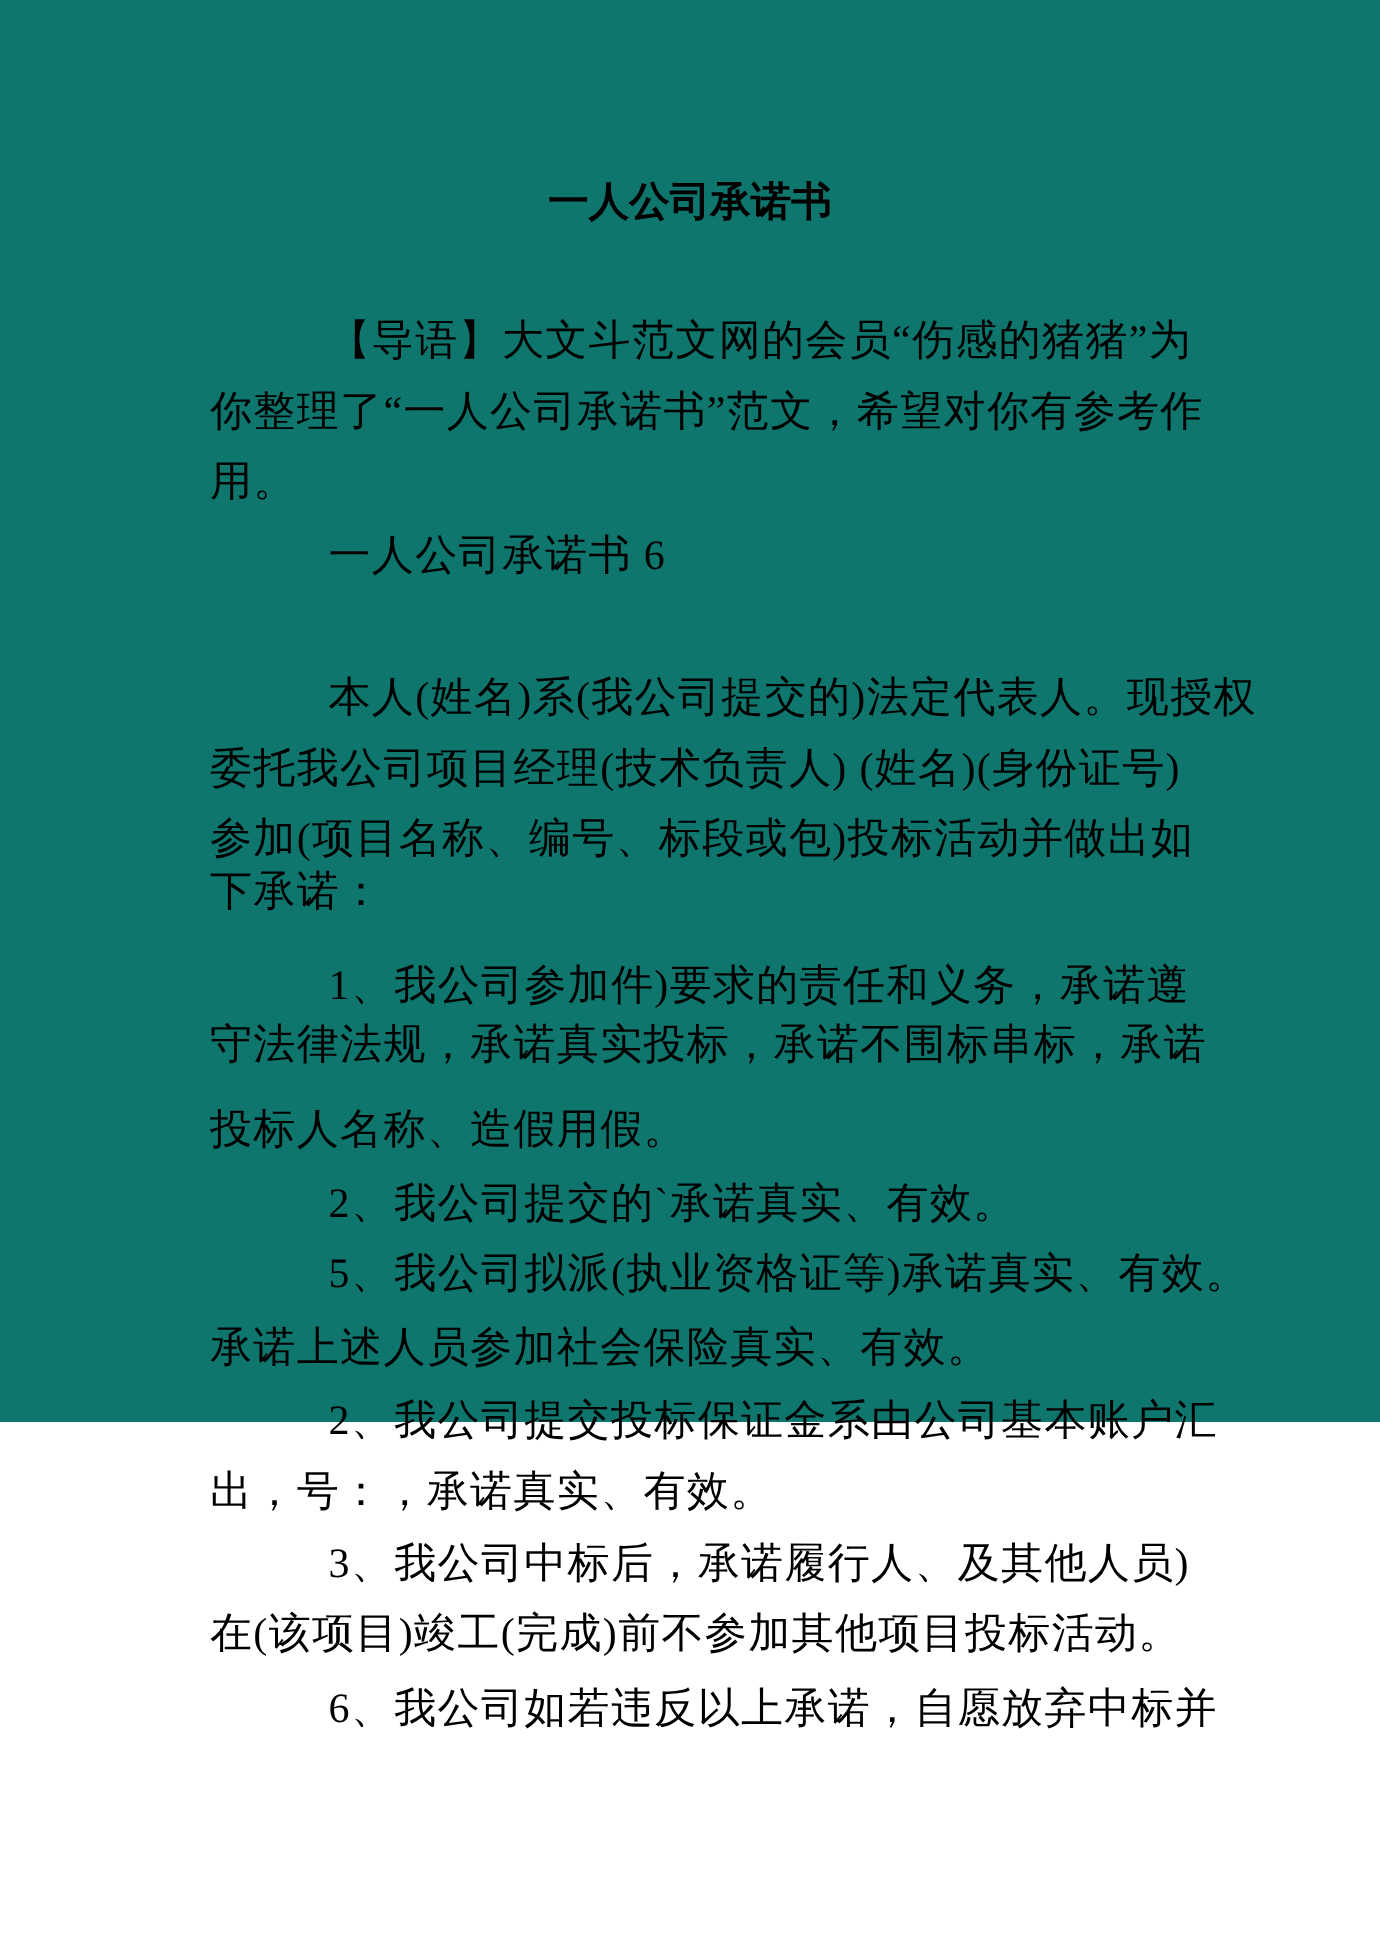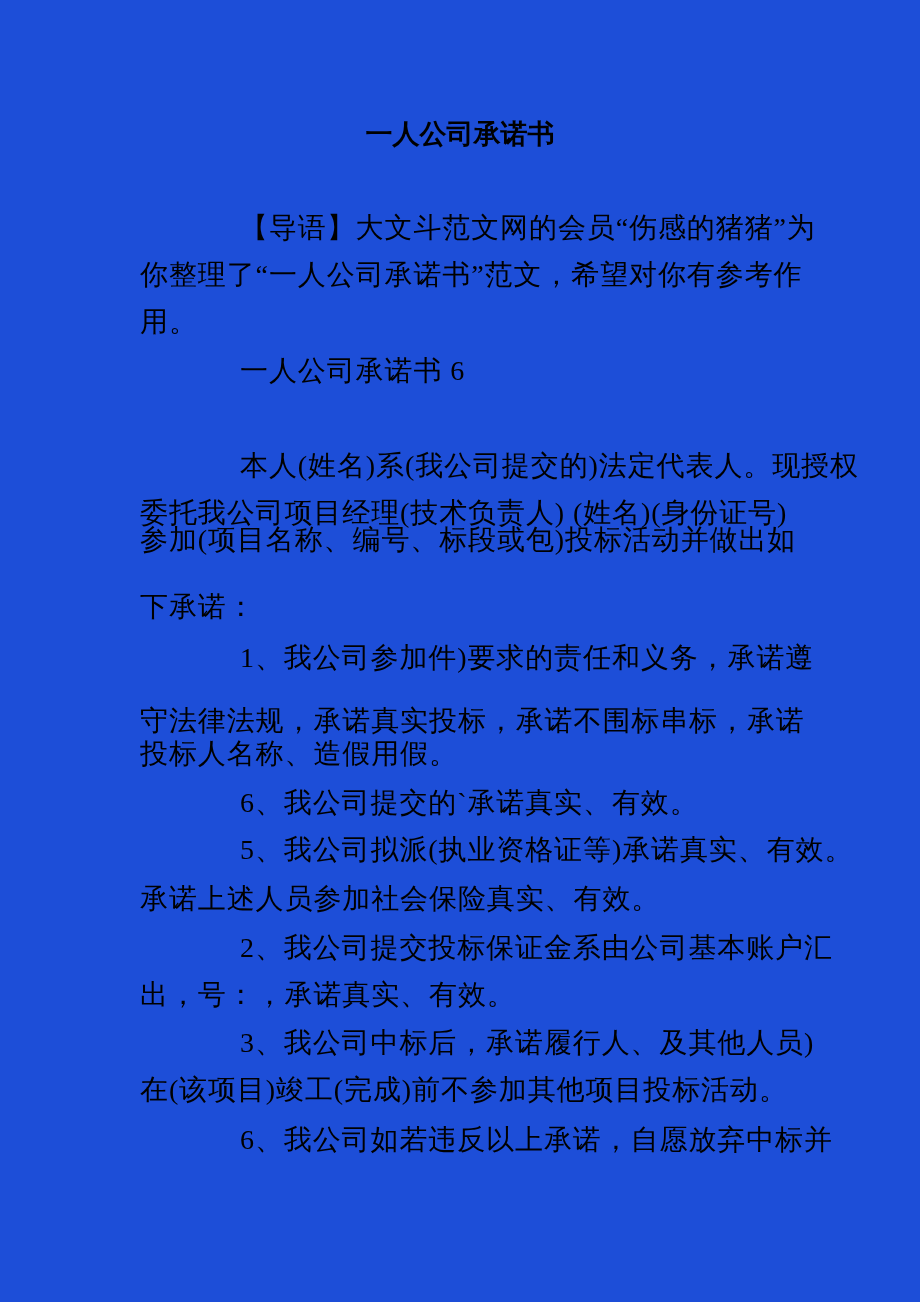--- a/index.html
+++ b/index.html
@@ -1,44 +1,44 @@
 <!DOCTYPE html>
 <html><head>
 <meta charset="utf-8">
 <style>
   html, body { margin:0; padding:0; background:#ffffff; }
   body { width:920px; height:1302px; overflow:hidden; position:relative;
          font-family:"Liberation Serif","DejaVu Serif",serif; color:#000; }
-  .page { position:absolute; left:0; top:0; width:920px; height:1302px; background:#1d4ed8; }
+  .page { position:absolute; left:0; top:0; width:920px; height:948px; background:#0f766e; }
   .title { position:absolute; top:116px; left:0; width:920px; text-align:center;
            font-size:27px; font-weight:bold; letter-spacing:0px; line-height:36px; }
   .body { position:absolute; left:140px; top:210px; width:642px; }
   .line { position:absolute; left:0; white-space:nowrap; font-size:28px; line-height:36px;
           letter-spacing:0.9px; }
-  .indent { left:100px; }
+  .indent { left:79px; }
 </style>
 </head>
 <body>
 
 <div class="page">
   <div class="title">一人公司承诺书</div>
 
   <div class="body">
     <div class="line indent" style="top:0px">【导语】大文斗范文网的会员“伤感的猪猪”为</div>
     <div class="line" style="top:47px">你整理了“一人公司承诺书”范文，希望对你有参考作</div>
     <div class="line" style="top:94px">用。</div>
     <div class="line indent" style="top:143px">一人公司承诺书 6</div>
     <div class="line indent" style="top:238px">本人(姓名)系(我公司提交的)法定代表人。现授权</div>
     <div class="line" style="top:285px">委托我公司项目经理(技术负责人) (姓名)(身份证号)</div>
-    <div class="line" style="top:312px">参加(项目名称、编号、标段或包)投标活动并做出如</div>
-    <div class="line" style="top:379px">下承诺：</div>
+    <div class="line" style="top:332px">参加(项目名称、编号、标段或包)投标活动并做出如</div>
+    <div class="line" style="top:367px">下承诺：</div>
     <div class="line indent" style="top:430px">1、我公司参加件)要求的责任和义务，承诺遵</div>
-    <div class="line" style="top:493px">守法律法规，承诺真实投标，承诺不围标串标，承诺</div>
+    <div class="line" style="top:469px">守法律法规，承诺真实投标，承诺不围标串标，承诺</div>
     <div class="line" style="top:526px">投标人名称、造假用假。</div>
-    <div class="line indent" style="top:575px">6、我公司提交的`承诺真实、有效。</div>
+    <div class="line indent" style="top:575px">2、我公司提交的`承诺真实、有效。</div>
     <div class="line indent" style="top:622px">5、我公司拟派(执业资格证等)承诺真实、有效。</div>
     <div class="line" style="top:671px">承诺上述人员参加社会保险真实、有效。</div>
     <div class="line indent" style="top:720px">2、我公司提交投标保证金系由公司基本账户汇</div>
     <div class="line" style="top:767px">出，号：，承诺真实、有效。</div>
     <div class="line indent" style="top:815px">3、我公司中标后，承诺履行人、及其他人员)</div>
     <div class="line" style="top:862px">在(该项目)竣工(完成)前不参加其他项目投标活动。</div>
     <div class="line indent" style="top:912px">6、我公司如若违反以上承诺，自愿放弃中标并</div>
   </div>
 </div>
 

